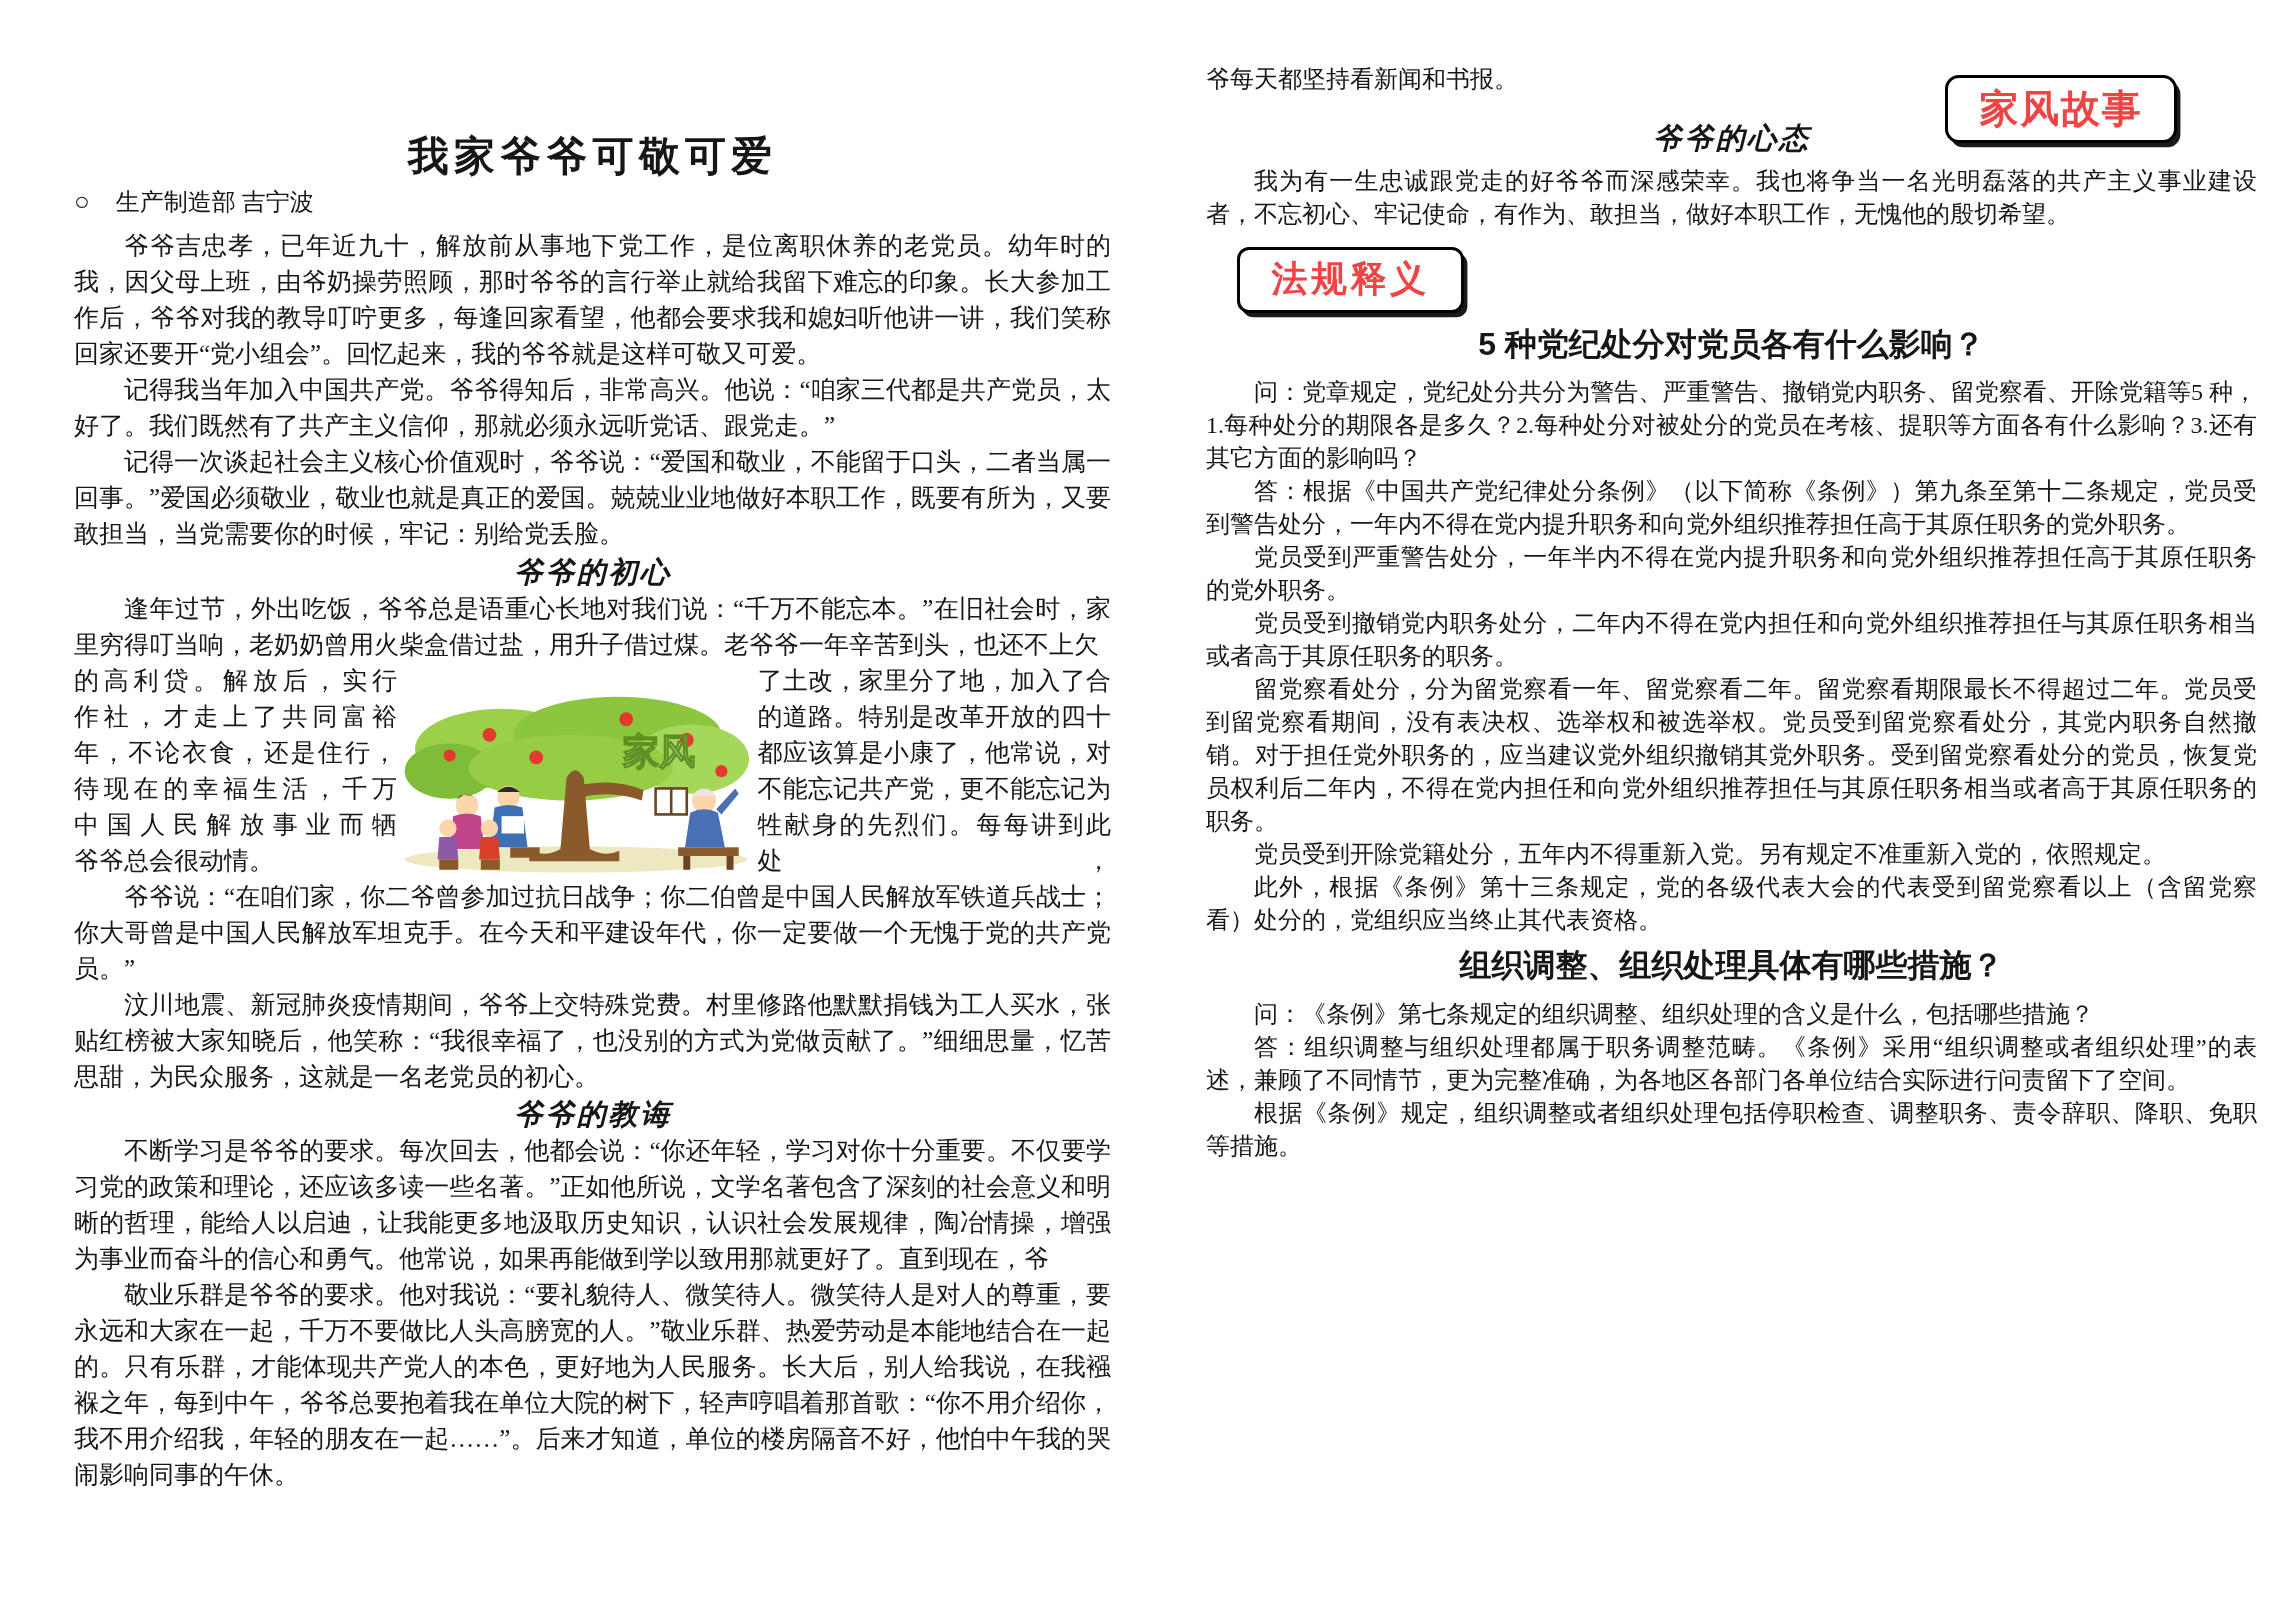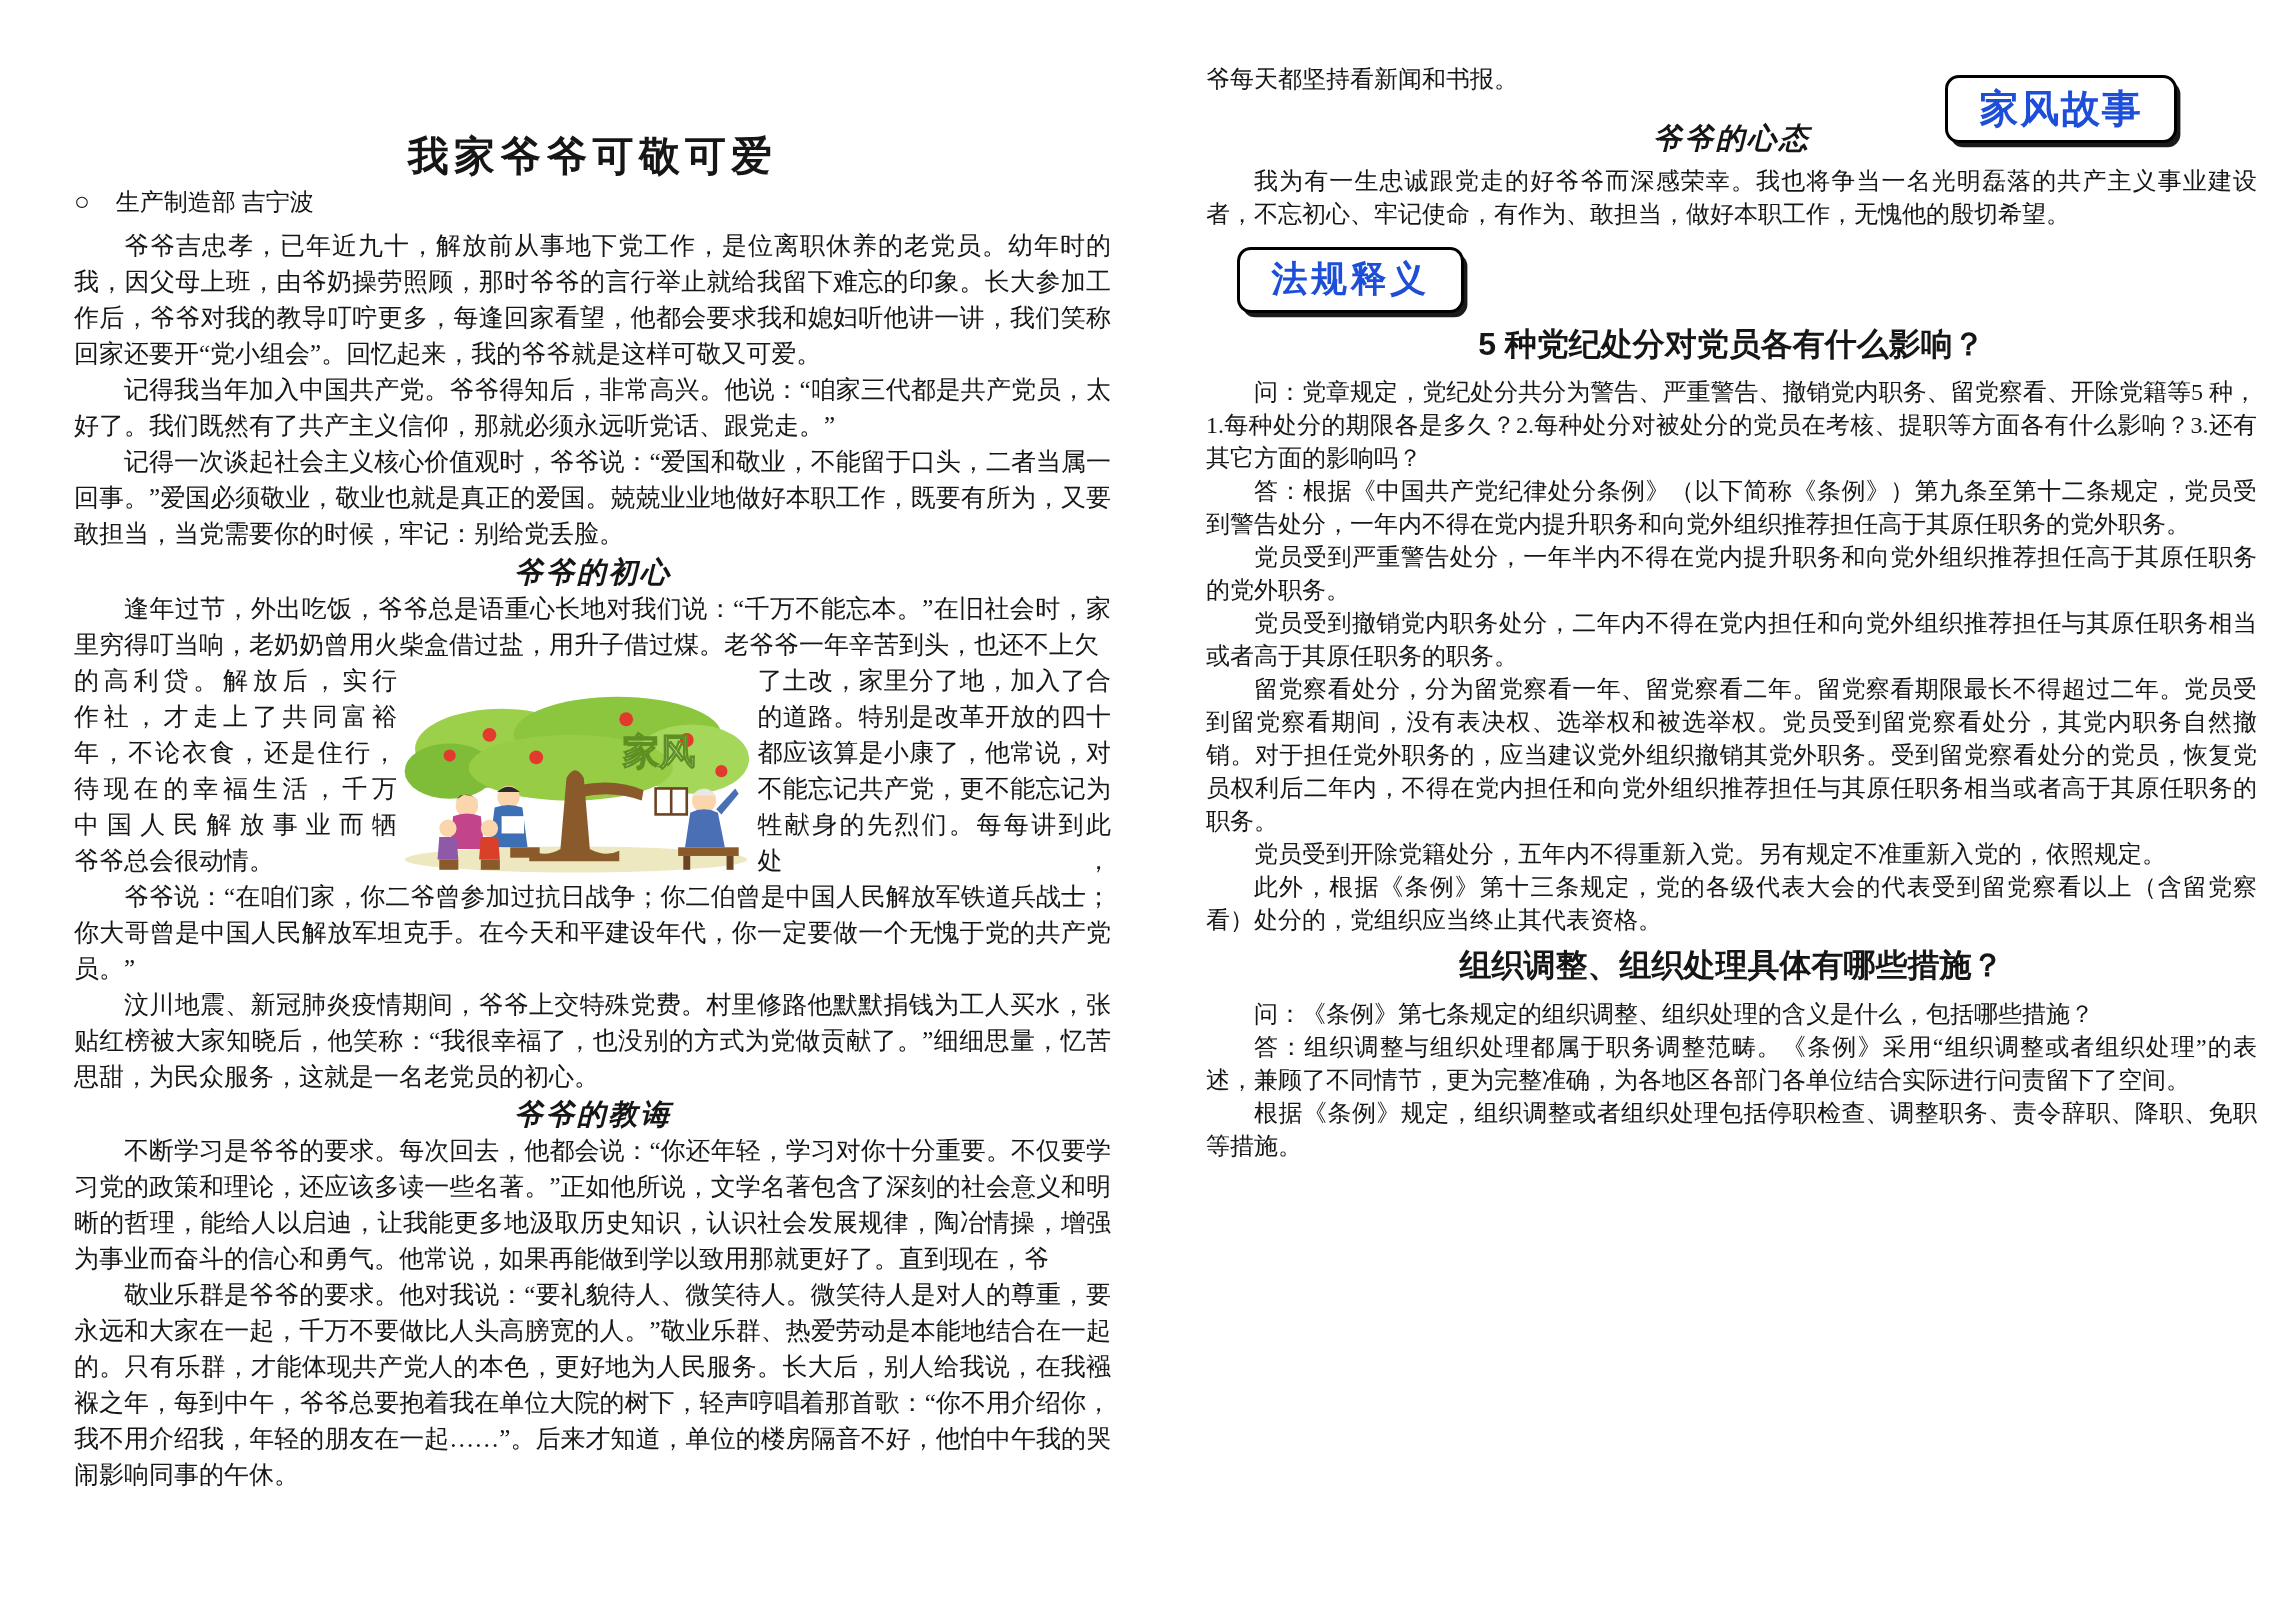--- a/index.html
+++ b/index.html
@@ -31,26 +31,26 @@
 
   .wrap-row{display:flex;align-items:flex-end;}
   .wrap-left{width:323px;flex:none;}
   .wrap-img{flex:none;width:357px;padding:3.5px 1.7px 0 1.7px;}
   .wrap-right{flex:1;}
   .wline{font-size:25px;line-height:36px;text-align:justify;text-align-last:justify;}
   .wline.end{text-align-last:left;}
 
   .badge{
     font-family:"Liberation Sans","DejaVu Sans",sans-serif;font-weight:800;
-    border:3.5px solid #000;border-radius:14px;background:#fff;color:#1d4ed8;
+    border:3.5px solid #000;border-radius:14px;background:#fff;color:#ef4444;
     display:flex;align-items:center;justify-content:center;
     box-shadow:4.3px 5.2px 0 -0.9px #1a1a1a;box-sizing:border-box;
   }
   .badge-family{position:absolute;top:12px;right:80px;width:232px;height:68px;font-size:39px;letter-spacing:1.7px;}
-  .badge-law{width:227px;height:66px;font-size:36px;letter-spacing:3.5px;margin:15.6px 0 10.4px 31px;}
+  .badge-law{width:227px;height:66px;font-size:36px;letter-spacing:3.5px;margin:15.6px 0 10.4px 31px;border-radius:12px;}
 
   .rc-header{position:relative;height:102px;}
   .rc-header .cont{text-align:left;}
   .rc-h{position:absolute;left:0;right:0;bottom:8px;margin:0;}
 
   h2.qa{
     font-family:"Liberation Sans","DejaVu Sans",sans-serif;
     font-size:32px;line-height:43px;font-weight:800;text-align:center;margin:7px 0 10.4px 0;
   }
 </style>

